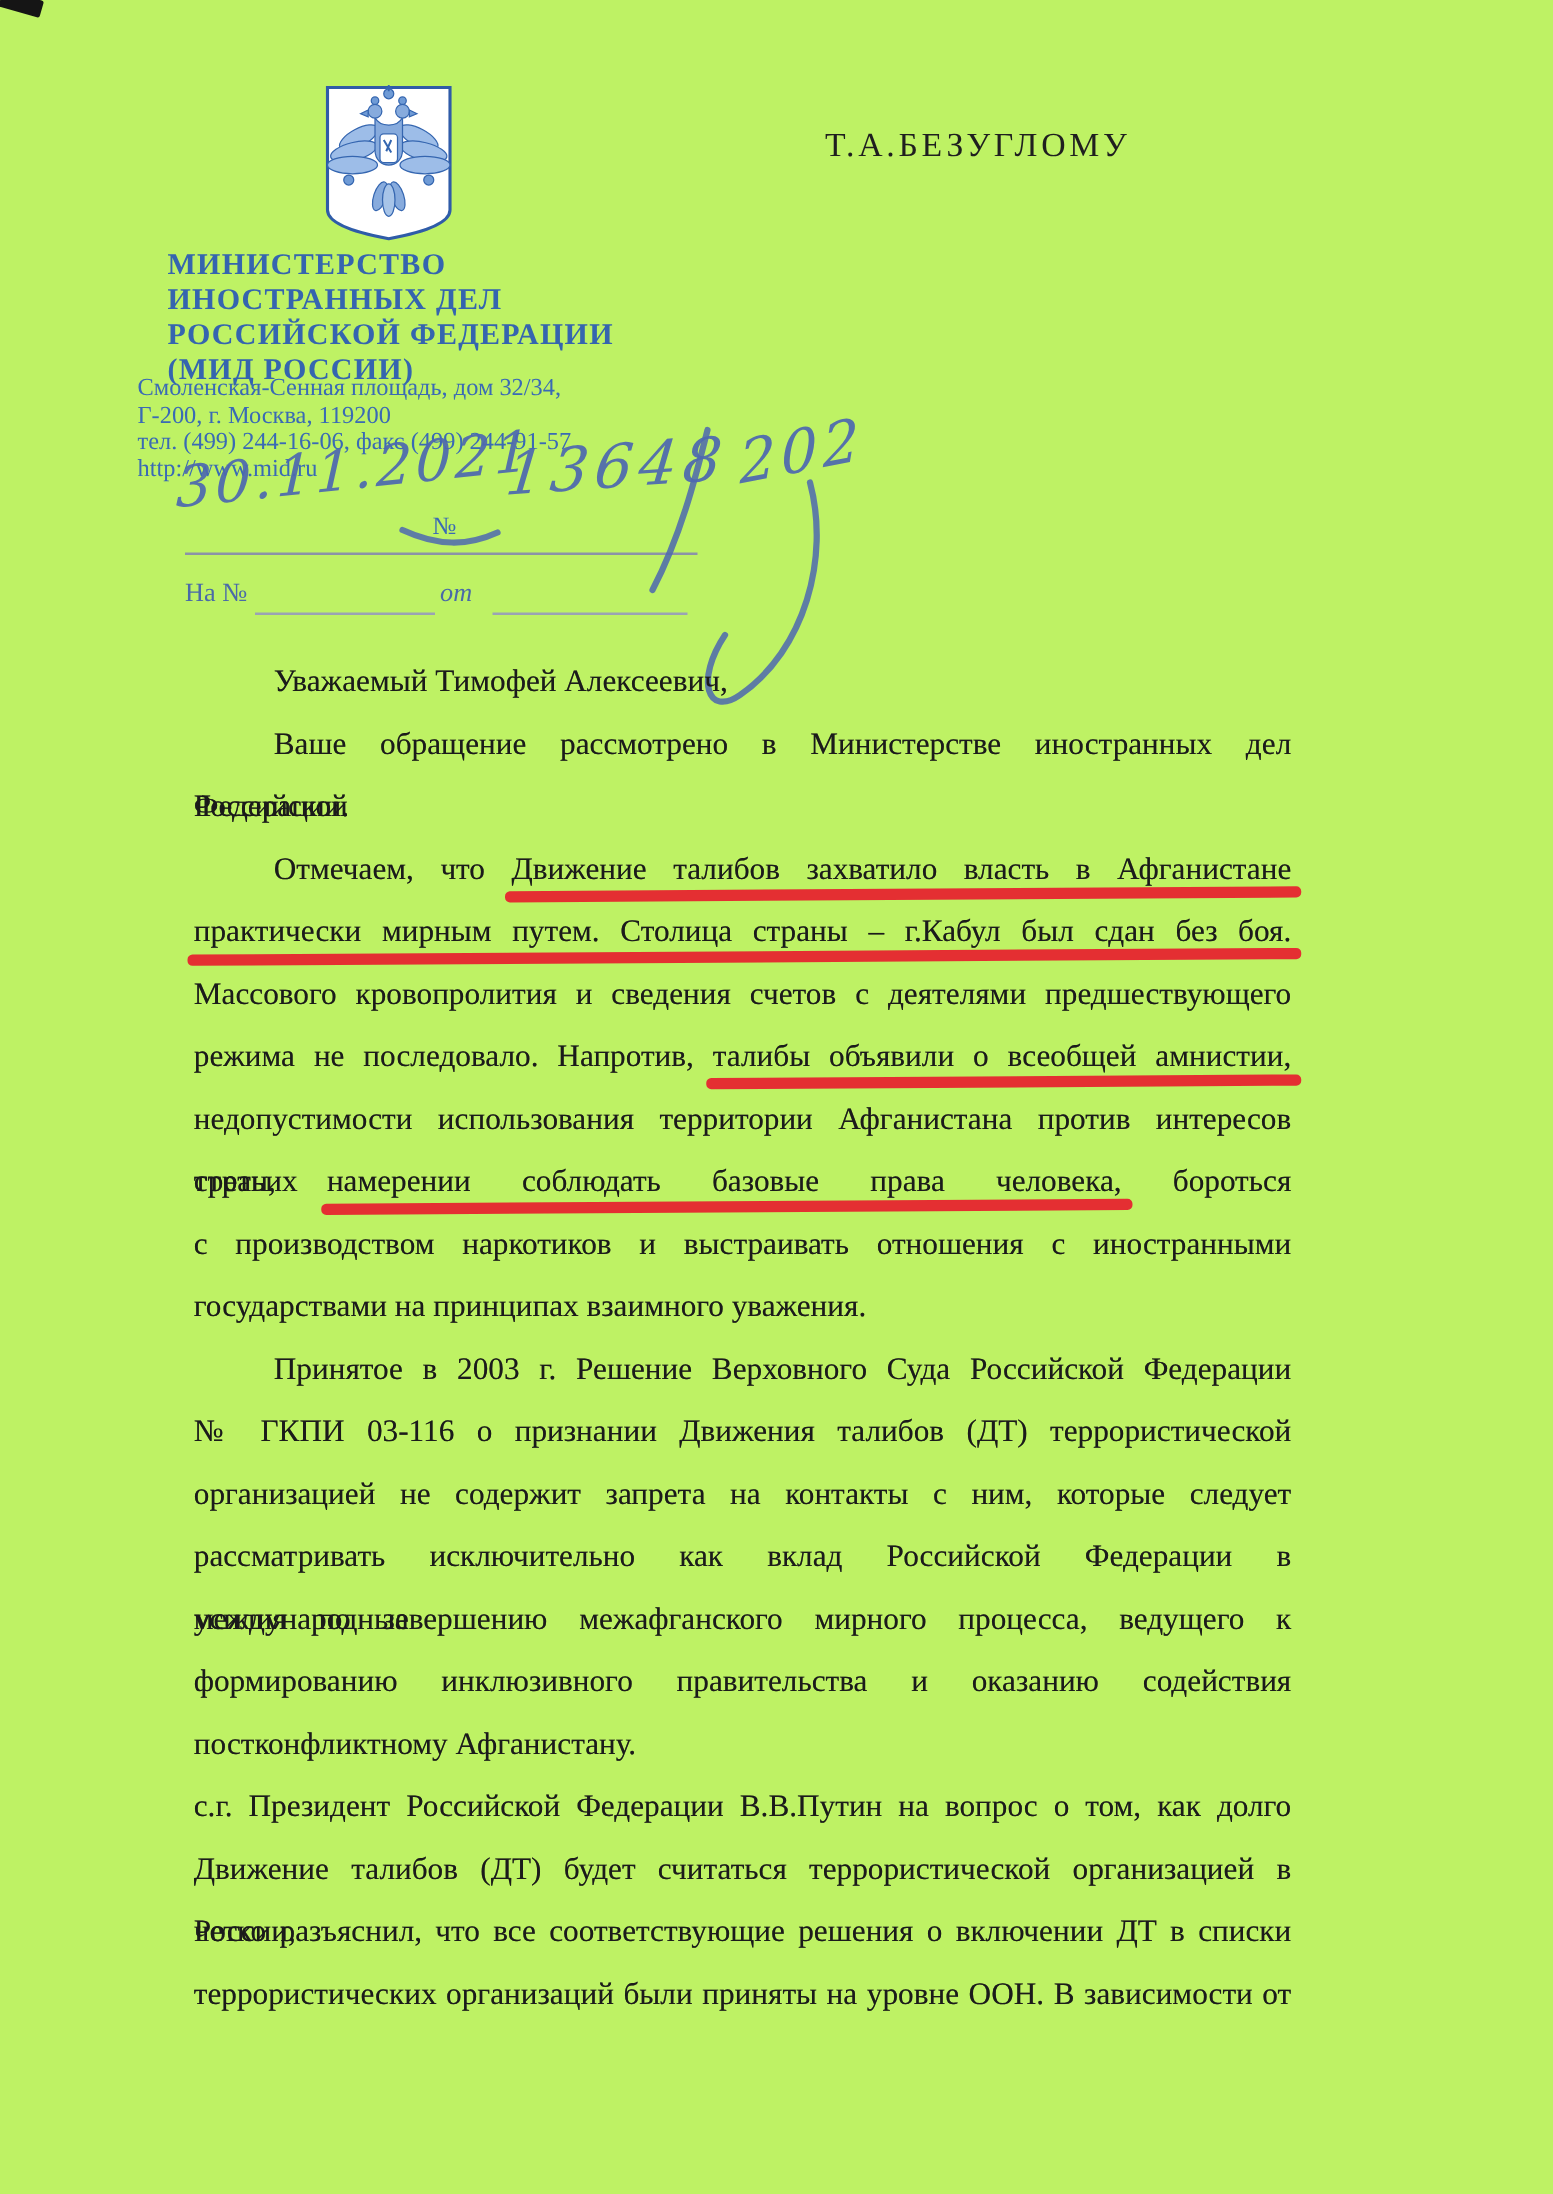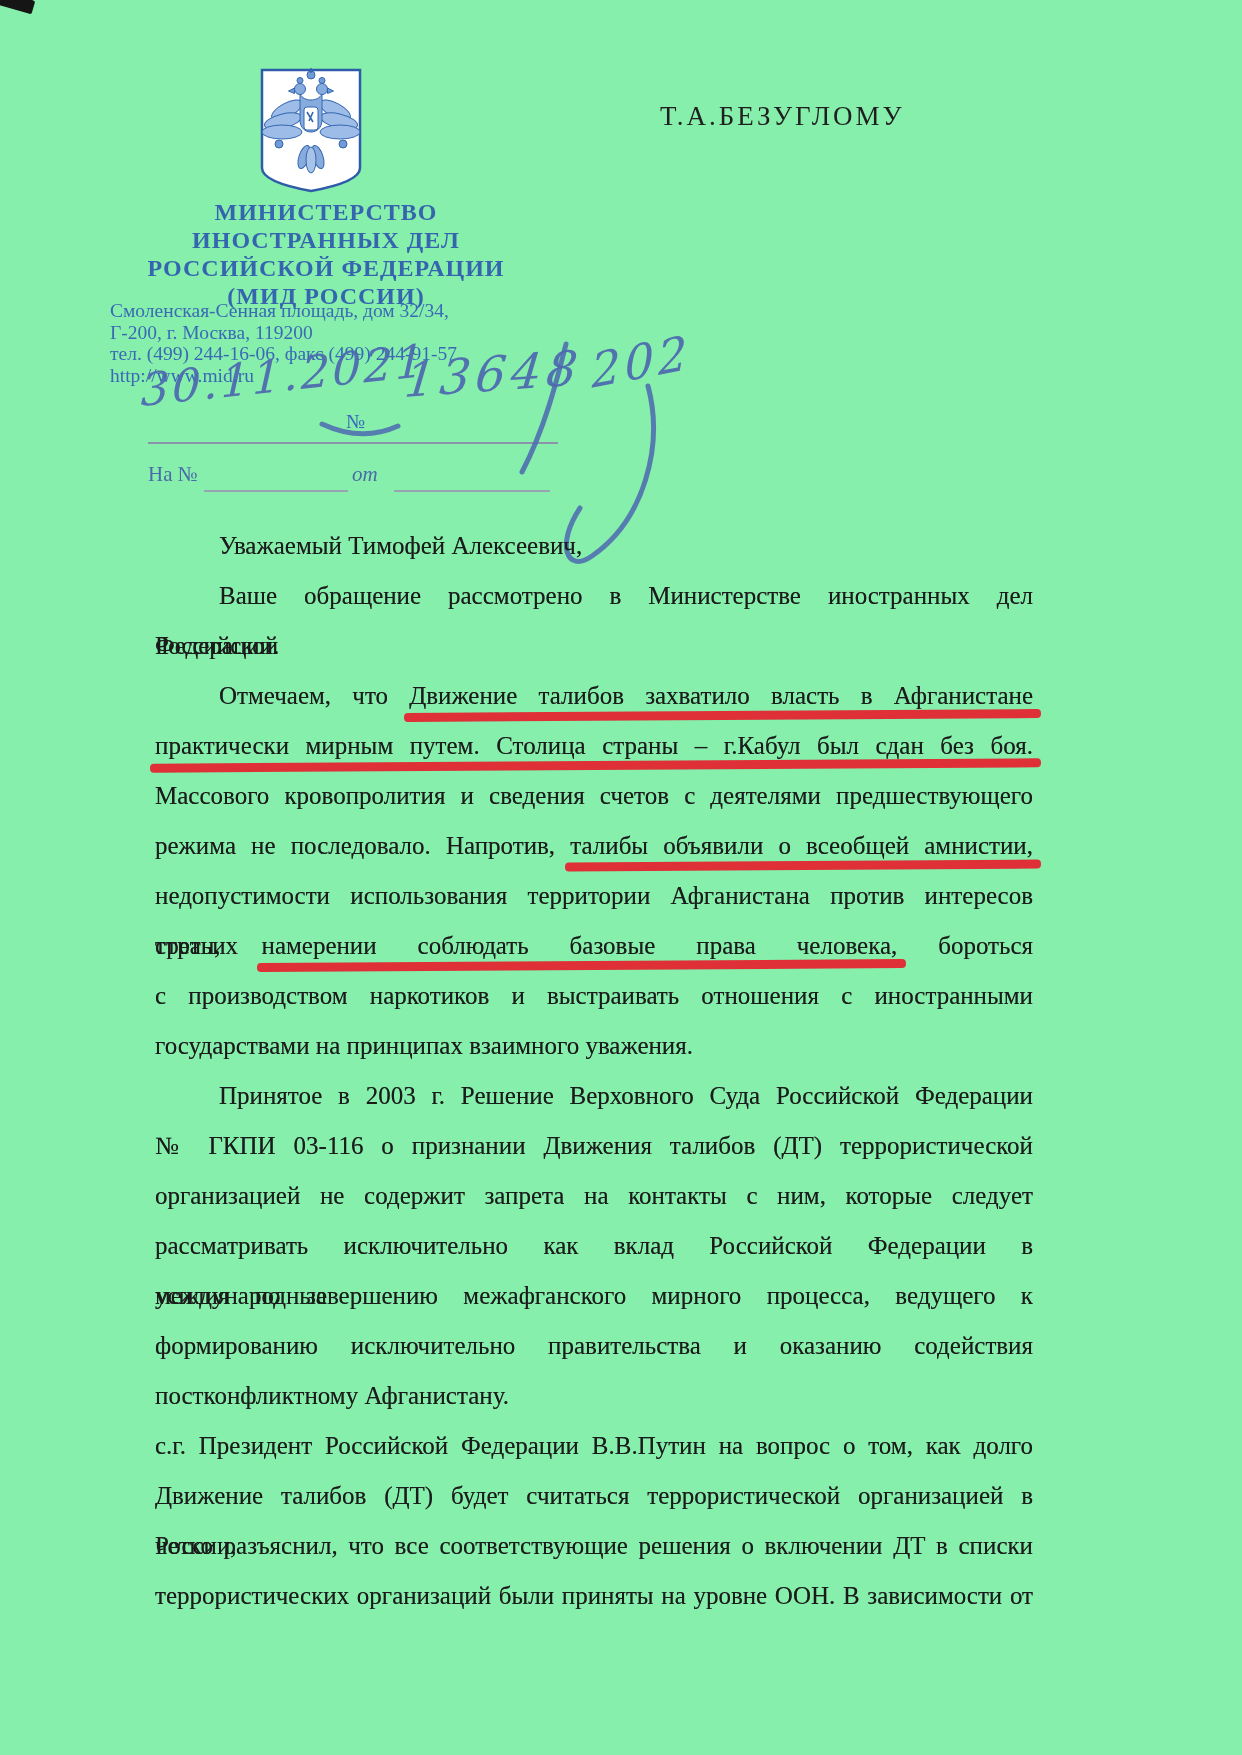--- a/index.html
+++ b/index.html
@@ -1,30 +1,30 @@
 <!DOCTYPE html>
 <html><head>
 <meta charset="utf-8">
 <style>
   html,body { margin:0; padding:0; background:#e8e8e8; }
   .page {
     position:relative; width:1242px; height:1755px; margin:0 auto;
-    background:#86efac; overflow:hidden;
+    background:#bef264; overflow:hidden;
     font-family:"Liberation Serif","DejaVu Serif",serif;
   }
 
   
   .speck { position:absolute; left:0px; top:-4px; width:34px; height:14px;
     background:#151515; transform:rotate(16deg); border-radius:2px; }
 
   
   .emblem { position:absolute; left:256px; top:64px; width:110px; height:130px; }
   .org {
     position:absolute; left:134px; top:198px; width:384px;
-    text-align:center; color:#3565af; font-weight:bold;
+    text-align:left; color:#3565af; font-weight:bold;
     font-size:24px; line-height:28px; letter-spacing:1px;
   }
   .addr {
     position:absolute; left:110px; top:300px; width:432px;
     text-align:left; color:#3a6ab5; font-size:19.5px; line-height:21.5px;
   }
   .num-label { position:absolute; left:346px; top:410px; color:#3a6ab5; font-size:20px; }
   .na-label  { position:absolute; left:148px; top:462px; color:#4a6aa8; font-size:21px; }
   .ot-label  { position:absolute; left:352px; top:462px; color:#4a6aa8; font-size:21px;font-style:italic; }
   .rule { position:absolute; height:2px; background:#8b93a8; }
@@ -156,21 +156,21 @@
       <div class="bline just"><span class="">режима не последовало. Напротив, </span><span class="redline">талибы объявили о всеобщей амнистии,</span></div>
       <div class="bline just"><span class="">недопустимости использования территории Афганистана против интересов третьих</span></div>
       <div class="bline just"><span class="">стран, </span><span class="redline">намерении соблюдать базовые права человека,</span><span class=""> бороться</span></div>
       <div class="bline just"><span class="">с производством наркотиков и выстраивать отношения с иностранными</span></div>
       <div class="bline"><span class="">государствами на принципах взаимного уважения.</span></div>
       <div class="bline just ind"><span class="">Принятое в 2003 г. Решение Верховного Суда Российской Федерации</span></div>
       <div class="bline just"><span class="">№ ГКПИ 03-116 о признании Движения талибов (ДТ) террористической</span></div>
       <div class="bline just"><span class="">организацией не содержит запрета на контакты с ним, которые следует</span></div>
       <div class="bline just"><span class="">рассматривать исключительно как вклад Российской Федерации в международные</span></div>
       <div class="bline just"><span class="">усилия по завершению межафганского мирного процесса, ведущего к</span></div>
-      <div class="bline just"><span class="">формированию исключительно правительства и оказанию содействия</span></div>
+      <div class="bline just"><span class="">формированию инклюзивного правительства и оказанию содействия</span></div>
       <div class="bline"><span class="">постконфликтному Афганистану.</span></div>
       <div class="bline just"><span class="">с.г. Президент Российской Федерации В.В.Путин на вопрос о том, как долго</span></div>
       <div class="bline just"><span class="">Движение талибов (ДТ) будет считаться террористической организацией в России,</span></div>
       <div class="bline just"><span class="">четко разъяснил, что все соответствующие решения о включении ДТ в списки</span></div>
       <div class="bline just"><span class="">террористических организаций были приняты на уровне ООН. В зависимости от</span></div>
     </div>
 
 </div>
 
 </body></html>

